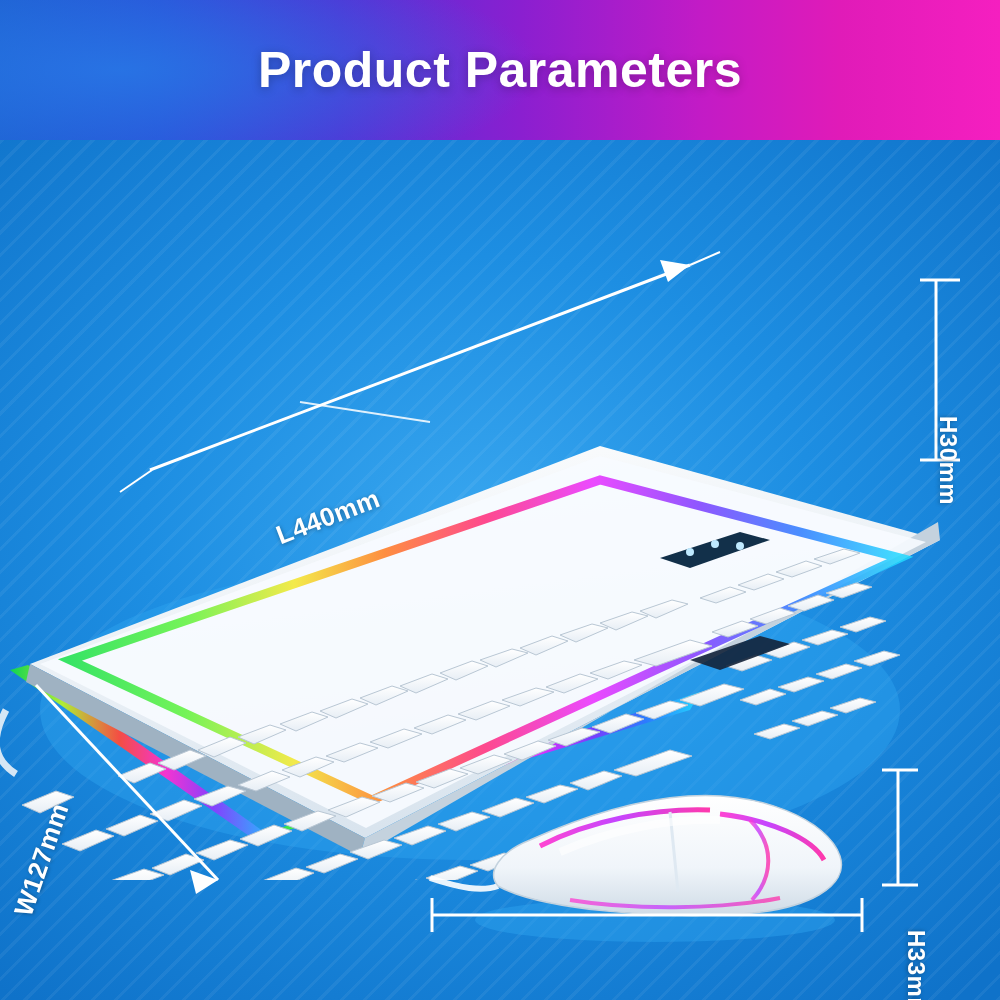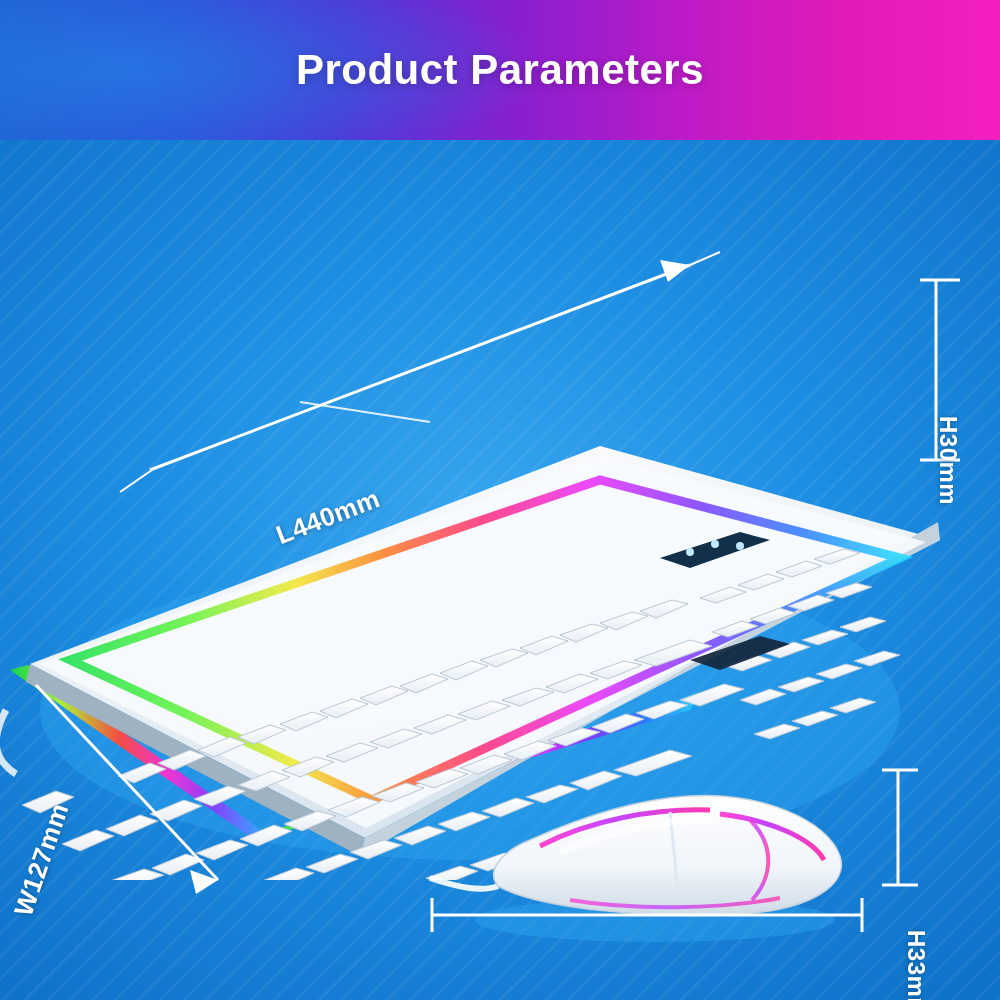--- a/index.html
+++ b/index.html
@@ -40,21 +40,21 @@
   }
   .header-title {
     position: absolute;
     left: 0; top: 0;
     width: 1000px;
     height: 140px;
     display: flex;
     align-items: center;
     justify-content: center;
     color: #ffffff;
-    font-size: 42px;
+    font-size: 50px;
     font-weight: bold;
     letter-spacing: 0.5px;
     text-shadow: 0 2px 10px rgba(0,0,0,.25);
     white-space: nowrap;
   }
 
   
   .body-area {
     position: absolute;
     left: 0; top: 140px;

